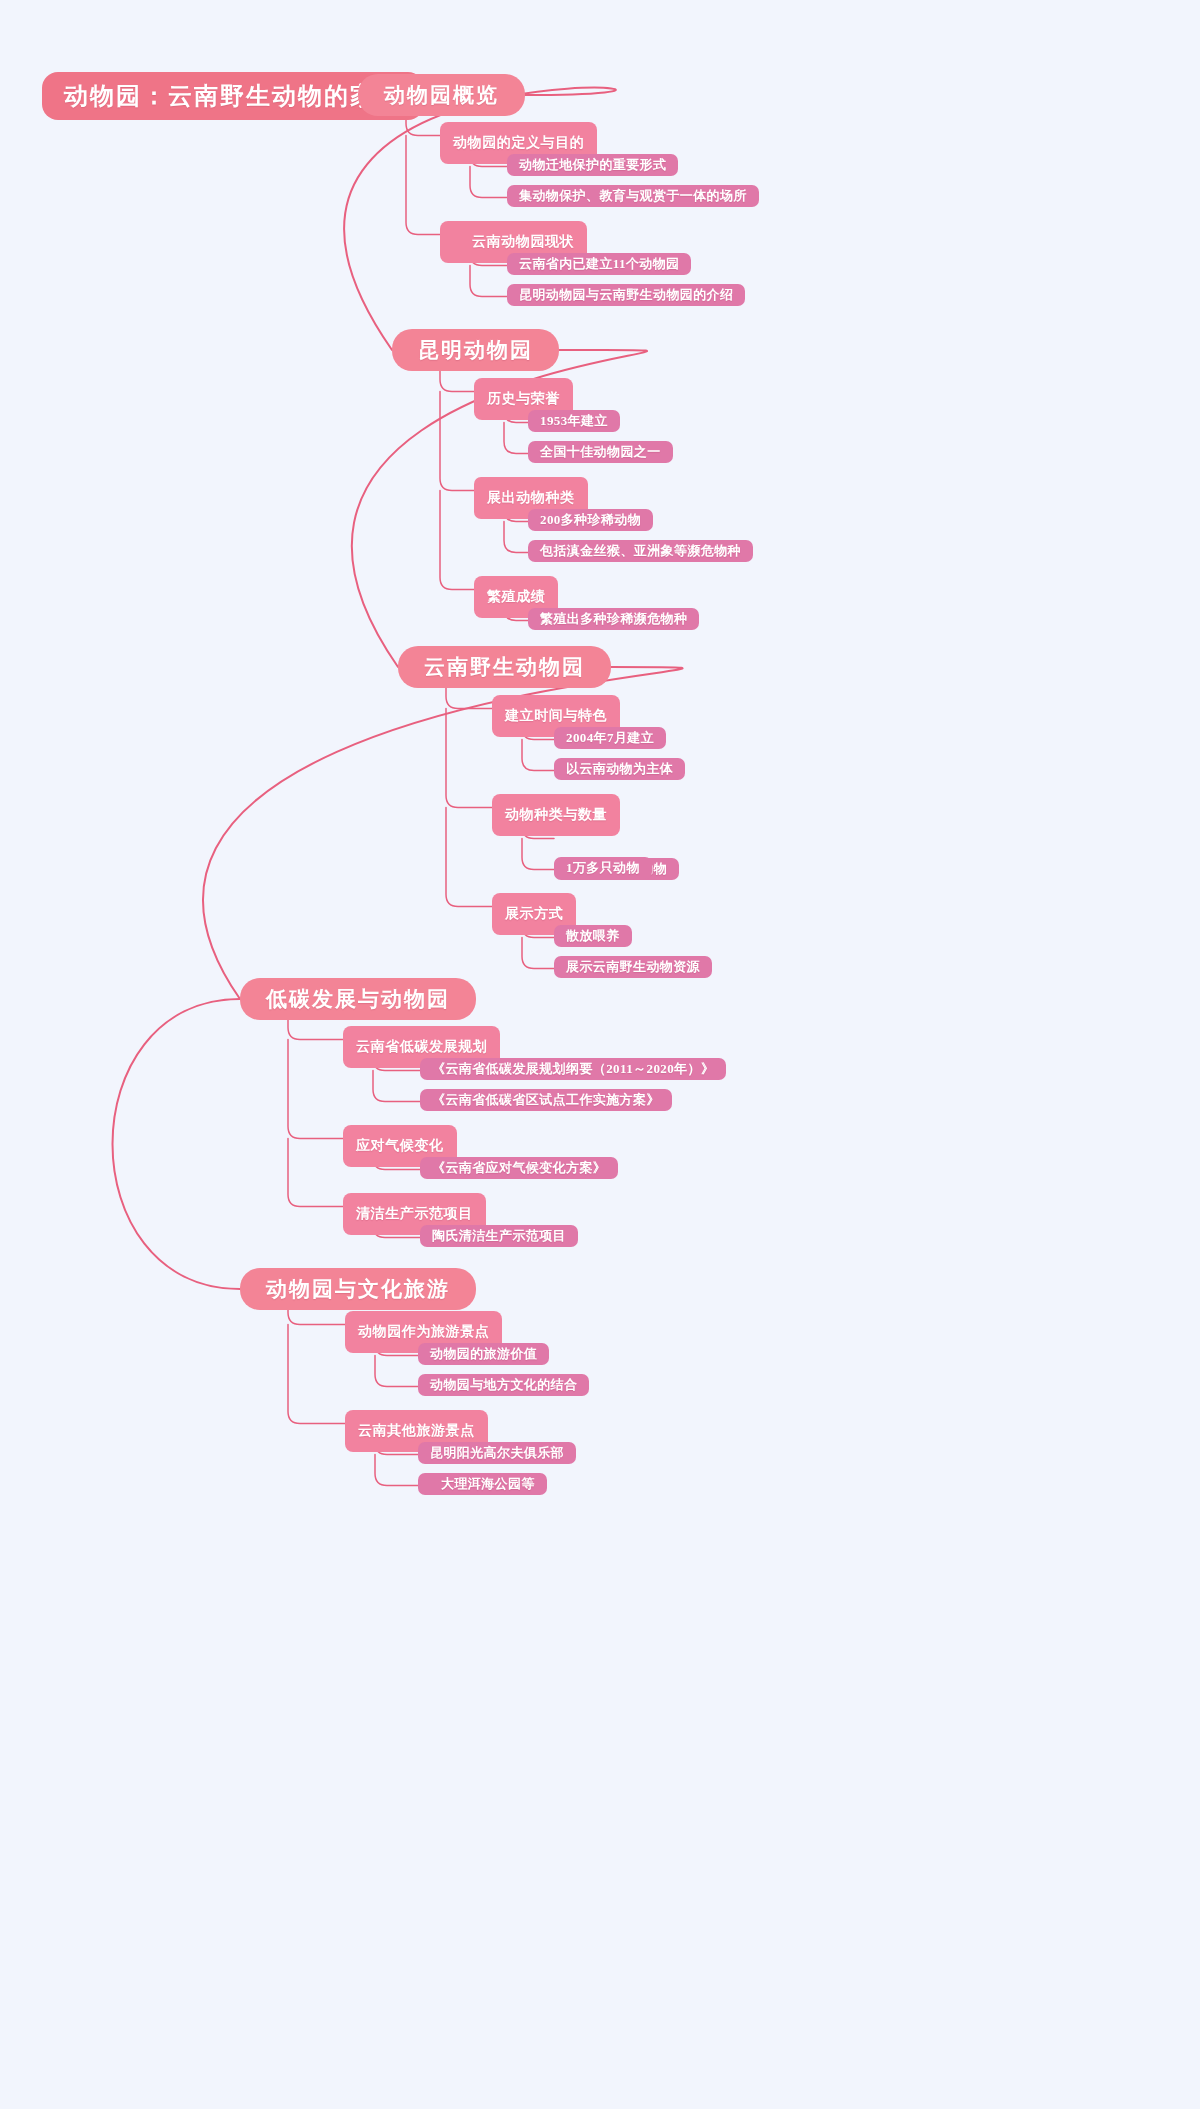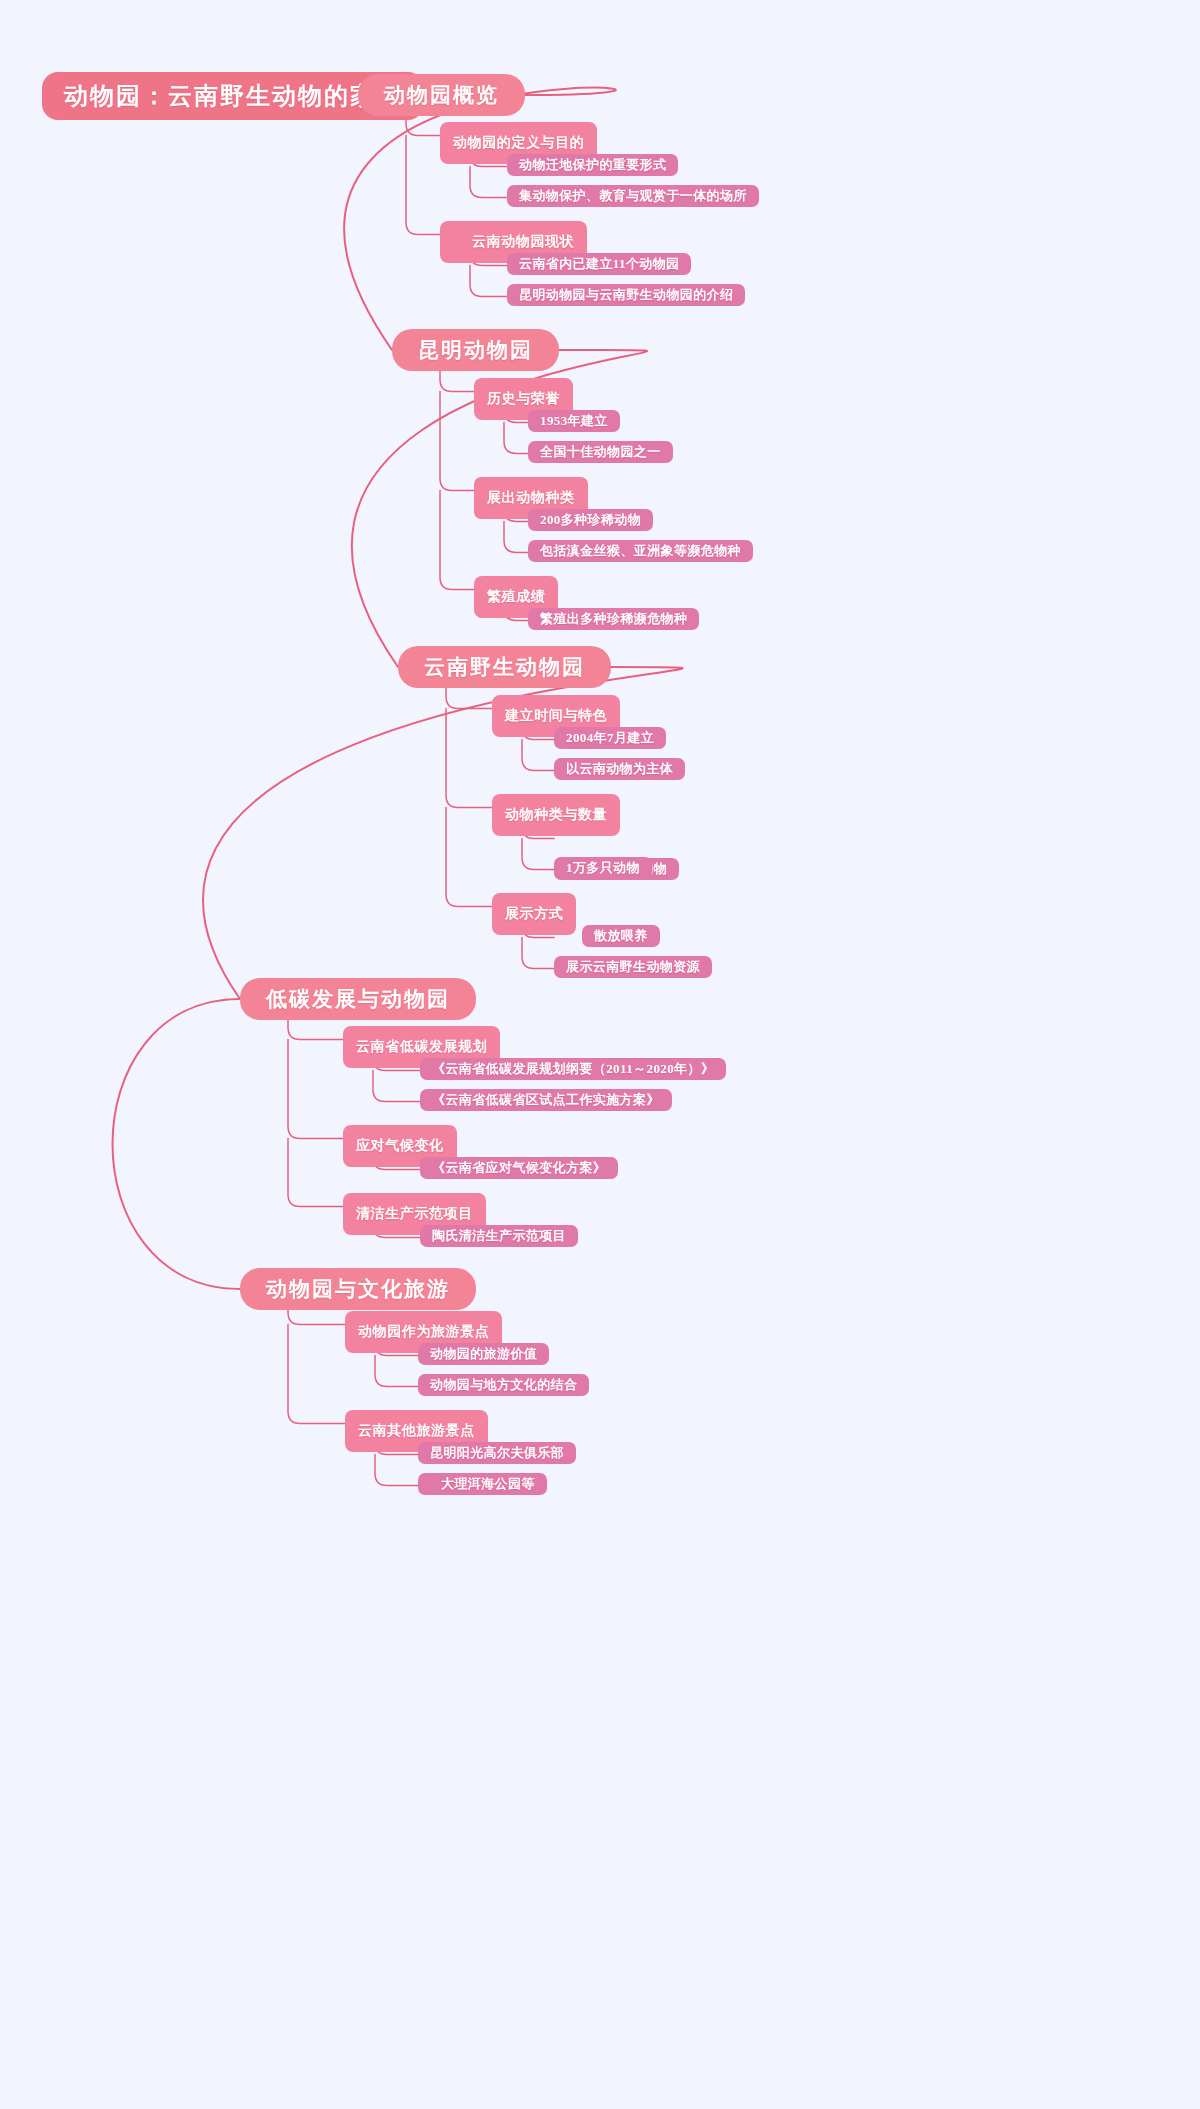--- a/index.html
+++ b/index.html
@@ -139,21 +139,21 @@
       <div class="node lvl2" style="left: 474px; top: 576px;">繁殖成绩</div>
       <div class="node lvl3" style="left: 528px; top: 608px;">繁殖出多种珍稀濒危物种</div>
       <div class="node lvl1" style="left: 398px; top: 646px;">云南野生动物园</div>
       <div class="node lvl2" style="left: 492px; top: 695px;">建立时间与特色</div>
       <div class="node lvl3" style="left: 554px; top: 727px;">2004年7月建立</div>
       <div class="node lvl3" style="left: 554px; top: 758px;">以云南动物为主体</div>
       <div class="node lvl2" style="left: 492px; top: 794px;">动物种类与数量</div>
       <div class="node lvl3" style="left: 554px; top: 826px; margin-top: 32px;">100多种野生动物</div>
       <div class="node lvl3" style="left: 554px; top: 857px;">1万多只动物</div>
       <div class="node lvl2" style="left: 492px; top: 893px;">展示方式</div>
-      <div class="node lvl3" style="left: 554px; top: 925px; margin-left: 28px;">散放喂养</div>
+      <div class="node lvl3" style="left: 554px; top: 925px;">散放喂养</div>
       <div class="node lvl3" style="left: 554px; top: 956px;">展示云南野生动物资源</div>
       <div class="node lvl1" style="left: 240px; top: 978px;">低碳发展与动物园</div>
       <div class="node lvl2" style="left: 343px; top: 1026px;">云南省低碳发展规划</div>
       <div class="node lvl3" style="left: 420px; top: 1058px;">《云南省低碳发展规划纲要（2011～2020年）》</div>
       <div class="node lvl3" style="left: 420px; top: 1089px;">《云南省低碳省区试点工作实施方案》</div>
       <div class="node lvl2" style="left: 343px; top: 1125px;">应对气候变化</div>
       <div class="node lvl3" style="left: 420px; top: 1157px;">《云南省应对气候变化方案》</div>
       <div class="node lvl2" style="left: 343px; top: 1193px;">清洁生产示范项目</div>
       <div class="node lvl3" style="left: 420px; top: 1225px;">陶氏清洁生产示范项目</div>
       <div class="node lvl1" style="left: 240px; top: 1268px;">动物园与文化旅游</div>

